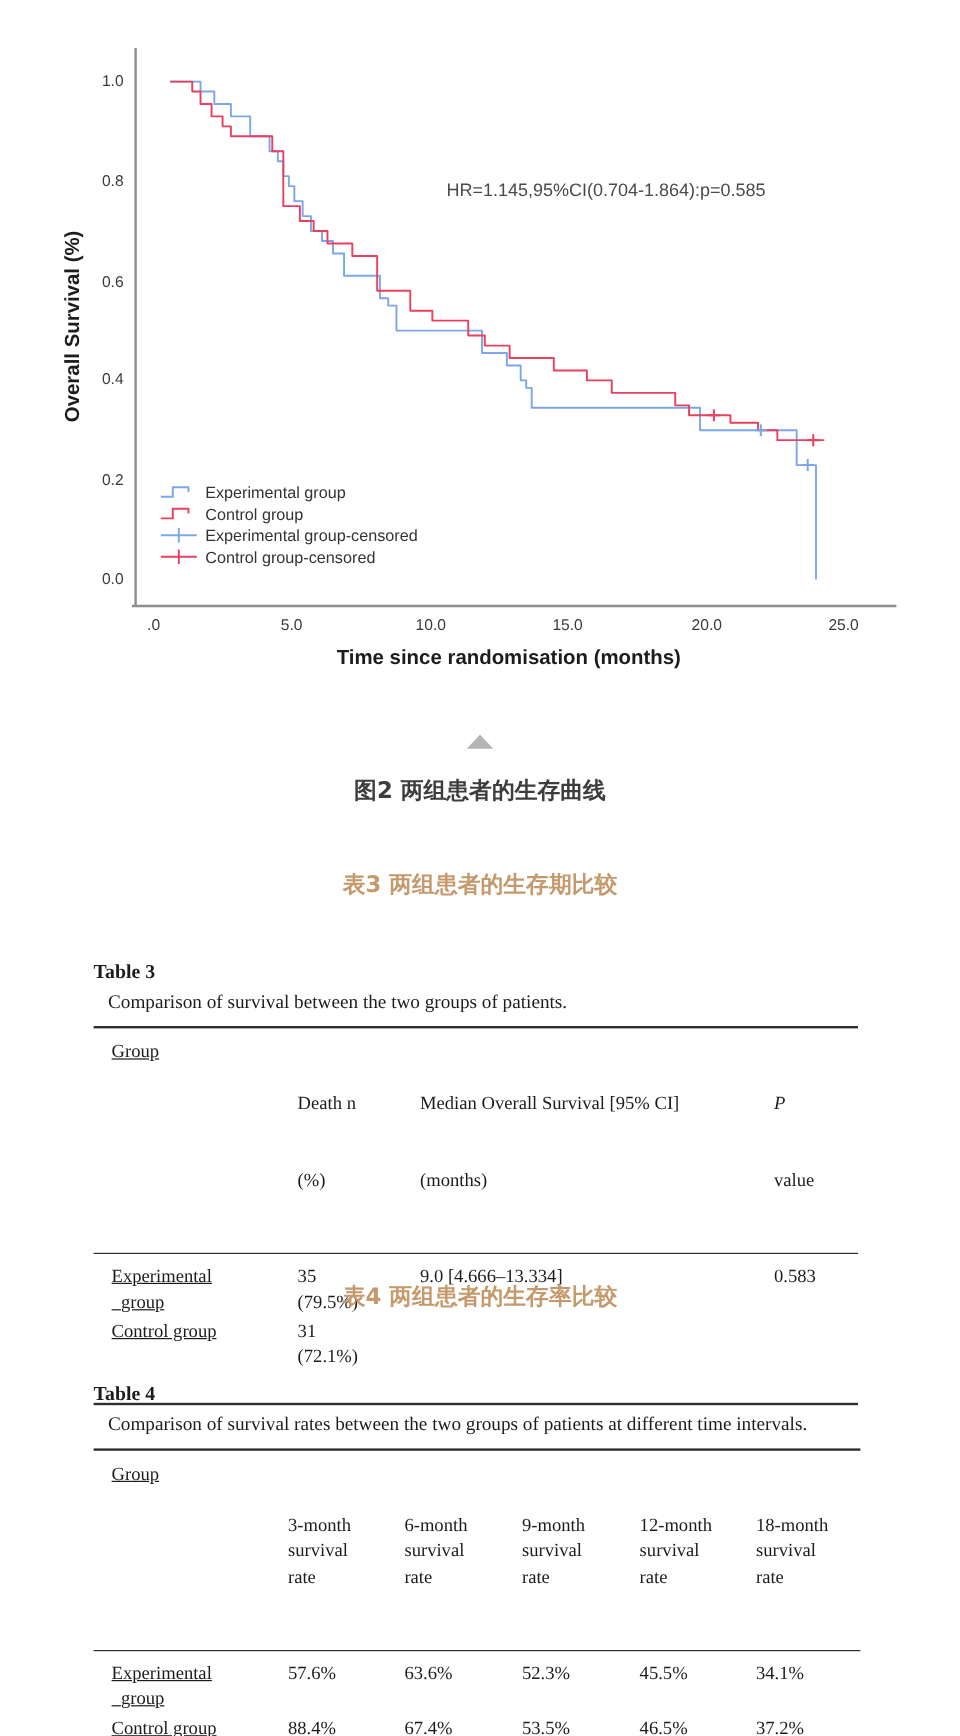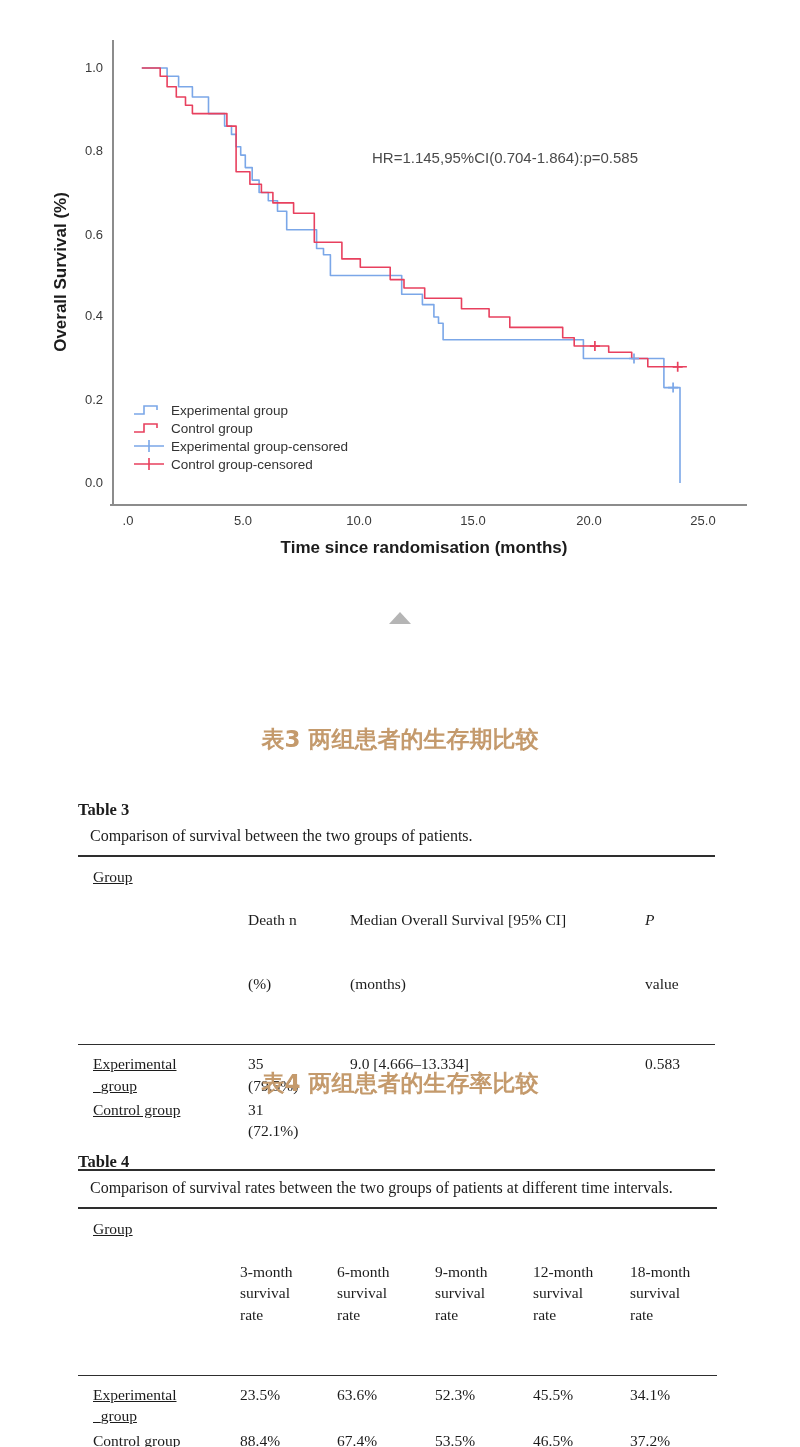--- a/index.html
+++ b/index.html
@@ -12,21 +12,21 @@
   .legend-label{font-size:13.5px;fill:#333;}
   .curve{fill:none;stroke-width:1.6;stroke-linejoin:round;stroke-linecap:butt;}
   .lglyph{fill:none;stroke-width:1.6;}
 
   .triangle{position:absolute;left:389px;top:612px;width:0;height:0;
             border-left:11px solid transparent;border-right:11px solid transparent;
             border-bottom:12px solid #b5b5b5;}
   .fig-caption{position:absolute;left:0;top:646px;width:800px;text-align:center;
                font-family:"DejaVu Sans",sans-serif;font-size:19px;font-weight:bold;color:#3d3d3d;}
   .sec-heading{position:absolute;left:0;width:800px;text-align:center;
-               font-family:"DejaVu Sans",sans-serif;font-size:23px;font-weight:bold;color:#c49a6c;}
+               font-family:"DejaVu Sans",sans-serif;font-size:19px;font-weight:bold;color:#c49a6c;}
   #t3-heading{top:724px;}
   #t4-heading{top:1068px;}
 
   .tbl-block{position:absolute;font-family:"Liberation Serif",serif;color:#1c1c1c;}
   #t3-block{left:78px;top:800px;width:637px;}
   #t4-block{left:78px;top:1152px;width:639px;}
   .tbl-label{font-size:16.5px;font-weight:bold;margin:0 0 4px 0;}
   .tbl-caption{font-size:16px;margin:0 0 8px 12px;line-height:1.45;}
   .ruled{border-top:2px solid #2e2e2e;border-bottom:2px solid #2e2e2e;}
   .thead{border-bottom:1.5px solid #2e2e2e;}
@@ -90,20 +90,21 @@
 
       <path class="lglyph" d="M134,464 h30 M149,458 v12" stroke="#e8405e"></path>
       <text class="legend-label" x="171" y="469">Control group-censored</text>
     </g>
   </svg>
 
   
   <div class="triangle"></div>
 
   
+  <div class="fig-caption">图2 两组患者的生存曲线</div>
 
   
   <div id="t3-heading" class="sec-heading">表3 两组患者的生存期比较</div>
 
   
   <div id="t3-block" class="tbl-block">
     <p class="tbl-label">Table 3</p>
     <p class="tbl-caption">Comparison of survival between the two groups of patients.</p>
     <div class="ruled">
       <div class="grid3 thead">
@@ -163,21 +164,21 @@
           <div>12-month</div><div>survival</div><div>rate</div>
         </div>
         <div class="cell">
           <div>18-month</div><div>survival</div><div>rate</div>
         </div>
       </div>
       <div class="tbody">
         <div class="grid4">
           <div class="cell c-group">Experimental
   group</div>
-          <div class="cell">23.5%</div>
+          <div class="cell">57.6%</div>
           <div class="cell">63.6%</div>
           <div class="cell">52.3%</div>
           <div class="cell">45.5%</div>
           <div class="cell">34.1%</div>
         </div>
         <div class="grid4">
           <div class="cell c-group">Control group</div>
           <div class="cell">88.4%</div>
           <div class="cell">67.4%</div>
           <div class="cell">53.5%</div>

